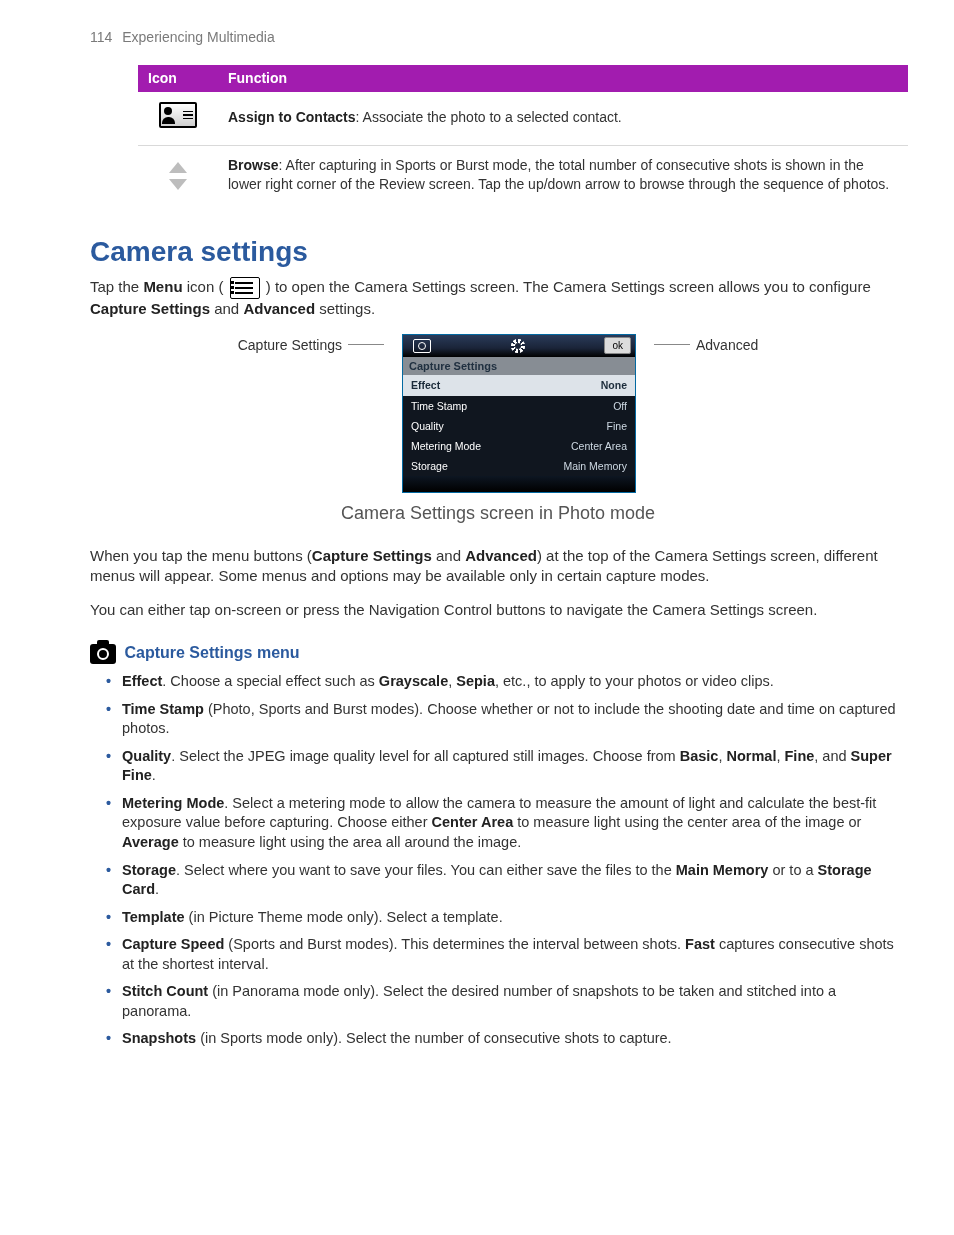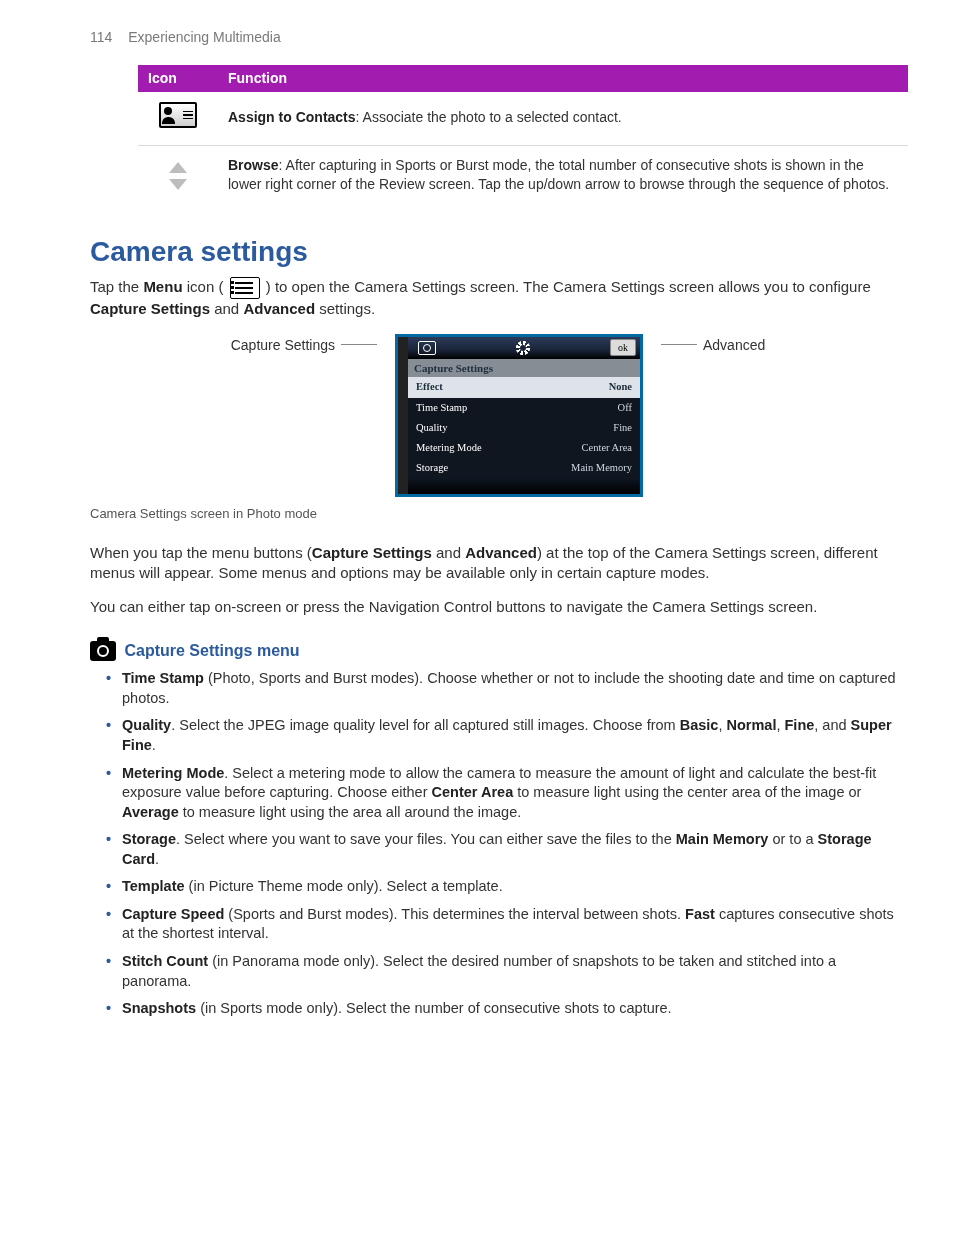--- a/index.html
+++ b/index.html
@@ -5,21 +5,21 @@
   html,body{margin:0;padding:0;background:#fff;}
   body{
     width:954px;
     font-family:"Segoe UI","Myriad Pro","Helvetica Neue",Arial,sans-serif;
     font-size:15px;
     color:#333;
     line-height:1.35;
   }
   .page{padding:28px 48px 40px 90px;}
   .running-head{color:#7a7a7a;font-size:14px;margin-bottom:18px;}
-  .running-head .pn{display:inline-block;margin-right:12px;}
+  .running-head .pn{display:inline-block;margin-right:6px;}
   .func-table{width:770px;margin-left:48px;border-collapse:collapse;font-size:14px;}
   .func-table thead td{background:#a21caf;color:#fff;font-weight:600;padding:4px 10px;}
   .func-table td{vertical-align:middle;padding:10px 10px 12px 10px;}
   .func-table .icon-col{width:60px;text-align:center;position:relative;}
   .divider-row{padding:0!important;}
   .divider-row div{height:1px;background:#d9d9d9;}
   .assign-icon{display:inline-block;width:34px;height:22px;border:2px solid #000;border-radius:2px;position:relative;background:linear-gradient(#fff,#cfcfcf);}
   .assign-icon::before{content:"";position:absolute;left:3px;top:3px;width:8px;height:8px;border-radius:50%;background:#000;}
   .assign-icon::after{content:"";position:absolute;left:1px;bottom:2px;width:13px;height:7px;border-radius:6px 6px 0 0;background:#000;}
   .assign-lines{position:absolute;left:22px;top:7px;width:10px;}
@@ -32,36 +32,36 @@
   .menu-icon{display:inline-block;vertical-align:middle;width:28px;height:20px;border:1.5px solid #000;border-radius:2px;position:relative;margin:0 2px;}
   .menu-icon span{position:absolute;left:4px;width:18px;height:1.6px;background:#000;}
   .menu-icon span.l1{top:4px;}.menu-icon span.l2{top:9px;}.menu-icon span.l3{top:14px;}
   .menu-icon span::before{content:"";position:absolute;left:-4px;top:-1px;width:3px;height:3px;background:#000;}
   .figure-wrap{margin:14px 0 8px 0;text-align:center;position:relative;}
   .figure-inner{display:inline-flex;align-items:flex-start;gap:18px;}
   .side-label{font-size:14px;color:#333;padding-top:2px;white-space:nowrap;}
   .side-label.left{display:flex;align-items:center;gap:6px;}
   .side-label.right{display:flex;align-items:center;gap:6px;}
   .lead-line{display:inline-block;height:1px;background:#888;width:36px;}
-  .device-shot{width:232px;border:3px solid #0369a1;background:#222;font-family:Liberation Serif, serif;font-size:11px;color:#fff;position:relative;padding-left:10px;}
+  .device-shot{width:232px;border:1px solid #0369a1;background:#222;font-family:Liberation Sans, sans-serif;font-size:11px;color:#fff;position:relative;}
   .ds-topbar{height:22px;background:linear-gradient(#2a3b5a,#1a2438 60%,#000);display:flex;align-items:center;justify-content:space-between;padding:0 4px;}
   .ds-top-mid{flex:1;display:flex;align-items:center;justify-content:center;}
   .ds-ok{background:#dcdcdc;color:#000;border:1px solid #888;font-size:10px;padding:1px 7px;border-radius:2px;}
   .ds-cam-ico{width:16px;height:12px;border:1.4px solid #fff;border-radius:2px;position:relative;margin-left:6px;}
   .ds-cam-ico::after{content:"";position:absolute;left:4px;top:2px;width:6px;height:6px;border:1.4px solid #fff;border-radius:50%;}
   .ds-gear{width:14px;height:14px;background:radial-gradient(circle,#fff 3px,transparent 3px),repeating-conic-gradient(#fff 0 25deg,transparent 25deg 45deg);border-radius:50%;position:relative;filter:drop-shadow(0 0 0 #fff);}
   .ds-gear::after{content:"";position:absolute;left:4px;top:4px;width:6px;height:6px;background:#1a2438;border-radius:50%;}
   .ds-title{background:rgba(190,200,210,.65);color:#203040;font-weight:bold;padding:2px 6px;font-size:11px;text-align:left;}
   .ds-rows{display:flex;flex-direction:column;}
   .ds-row{display:flex;justify-content:space-between;align-items:center;background:rgba(10,18,30,.72);padding:3px 8px;font-size:10.5px;}
   .ds-row.sel{background:#dde3e9;color:#1b2b3a;font-weight:600;}
   .ds-row .v{color:#cdd8e2;}
   .ds-row.sel .v{color:#1b2b3a;}
   .ds-bottom{height:16px;background:linear-gradient(#0d1622,#000);}
-  .subcaption{text-align:left;font-size:13px;color:#555;margin:8px 0 20px 0;}
+  .subcaption{text-align:center;font-size:18px;color:#555;margin:8px 0 20px 0;}
   .ico-cam{display:inline-block;width:26px;height:20px;background:#000;border-radius:3px;position:relative;vertical-align:middle;margin-right:4px;}
   .ico-cam::before{content:"";position:absolute;left:7px;top:-4px;width:12px;height:6px;background:#000;border-radius:2px 2px 0 0;}
   .ico-cam::after{content:"";position:absolute;left:7px;top:4px;width:12px;height:12px;border:2px solid #fff;border-radius:50%;box-sizing:border-box;}
   h3.sub{color:#2b5a9e;font-size:16px;font-weight:700;margin:22px 0 8px 0;}
   ul.feature-list{list-style:none;padding:0;margin:0 0 0 16px;}
   ul.feature-list>li{position:relative;padding-left:16px;margin:8px 0;font-size:14.5px;}
   ul.feature-list>li::before{content:"•";position:absolute;left:0;top:0;color:#2b5a9e;font-weight:bold;}
   b{font-weight:700;color:#222;}
 </style>
 </head>
@@ -174,20 +174,23 @@
 </p>
 <p class="body-para">You can either tap on-screen or press the Navigation Control buttons to navigate the Camera Settings screen.</p>
 
 <h3 class="sub">
   <span class="ico-cam"></span>
   <span>Capture Settings menu</span>
 </h3>
 
 <ul class="feature-list">
   <li>
+    <b>Effect</b><span>. Choose a special effect such as </span><b>Grayscale</b><span>, </span><b>Sepia</b><span>, etc., to apply to your photos or video clips.</span>
+  </li>
+  <li>
     <b>Time Stamp</b><span> (Photo, Sports and Burst modes). Choose whether or not to include the shooting date and time on captured photos.</span>
   </li>
   <li>
     <b>Quality</b><span>. Select the JPEG image quality level for all captured still images. Choose from </span><b>Basic</b><span>, </span><b>Normal</b><span>, </span><b>Fine</b><span>, and </span><b>Super Fine</b><span>.</span>
   </li>
   <li>
     <b>Metering Mode</b><span>. Select a metering mode to allow the camera to measure the amount of light and calculate the best-fit exposure value before capturing. Choose either </span><b>Center Area</b><span> to measure light using the center area of the image or </span><b>Average</b><span> to measure light using the area all around the image.</span>
   </li>
   <li>
     <b>Storage</b><span>. Select where you want to save your files. You can either save the files to the </span><b>Main Memory</b><span> or to a </span><b>Storage Card</b><span>.</span>

